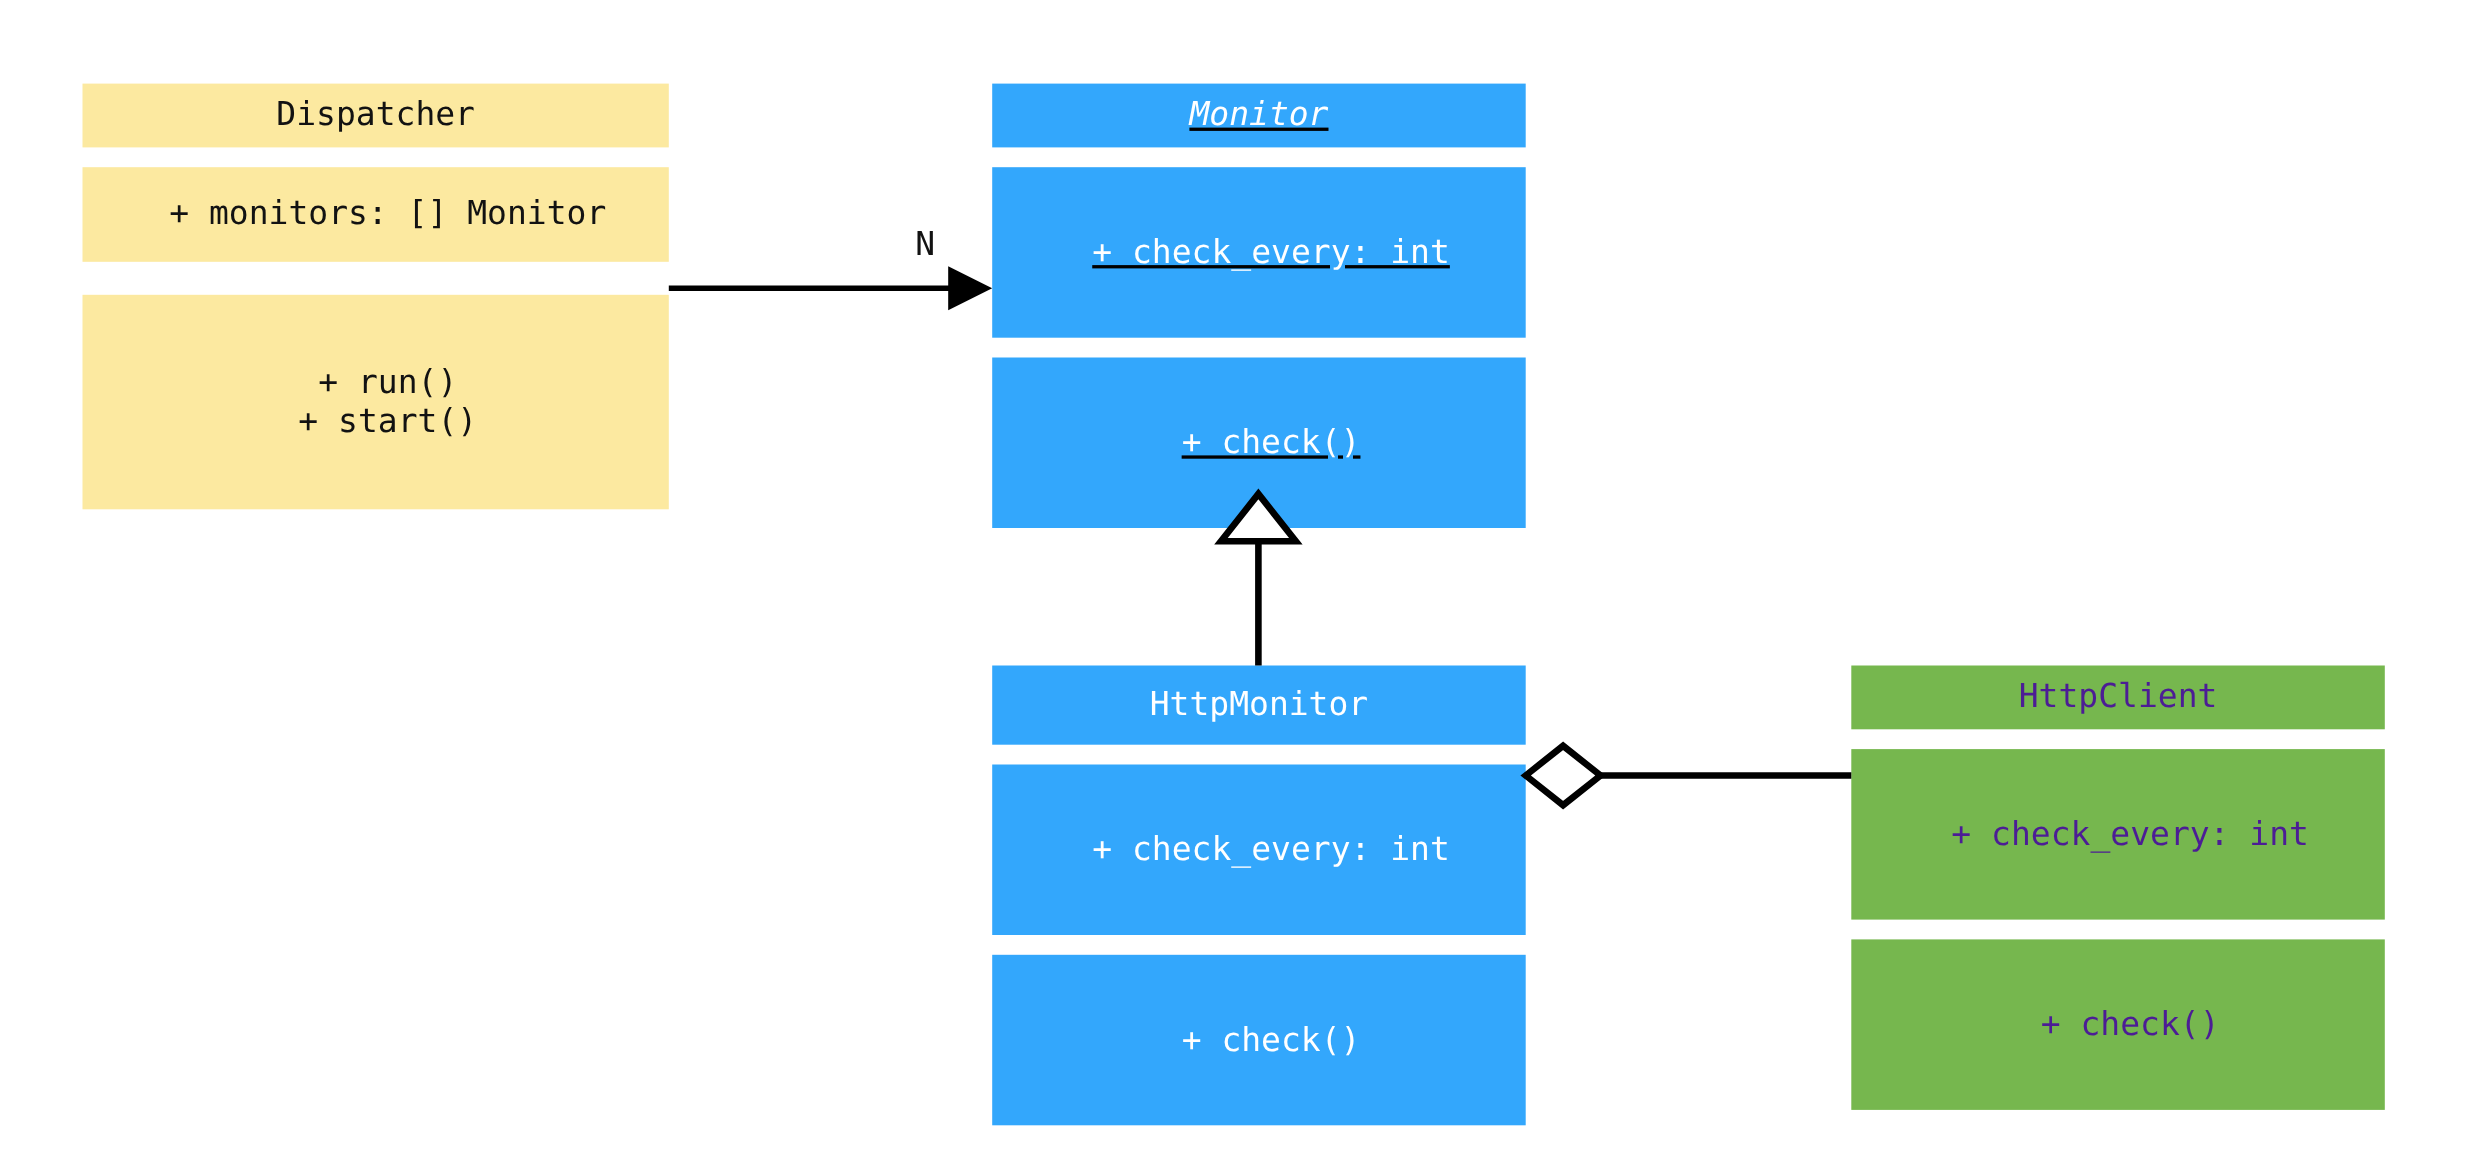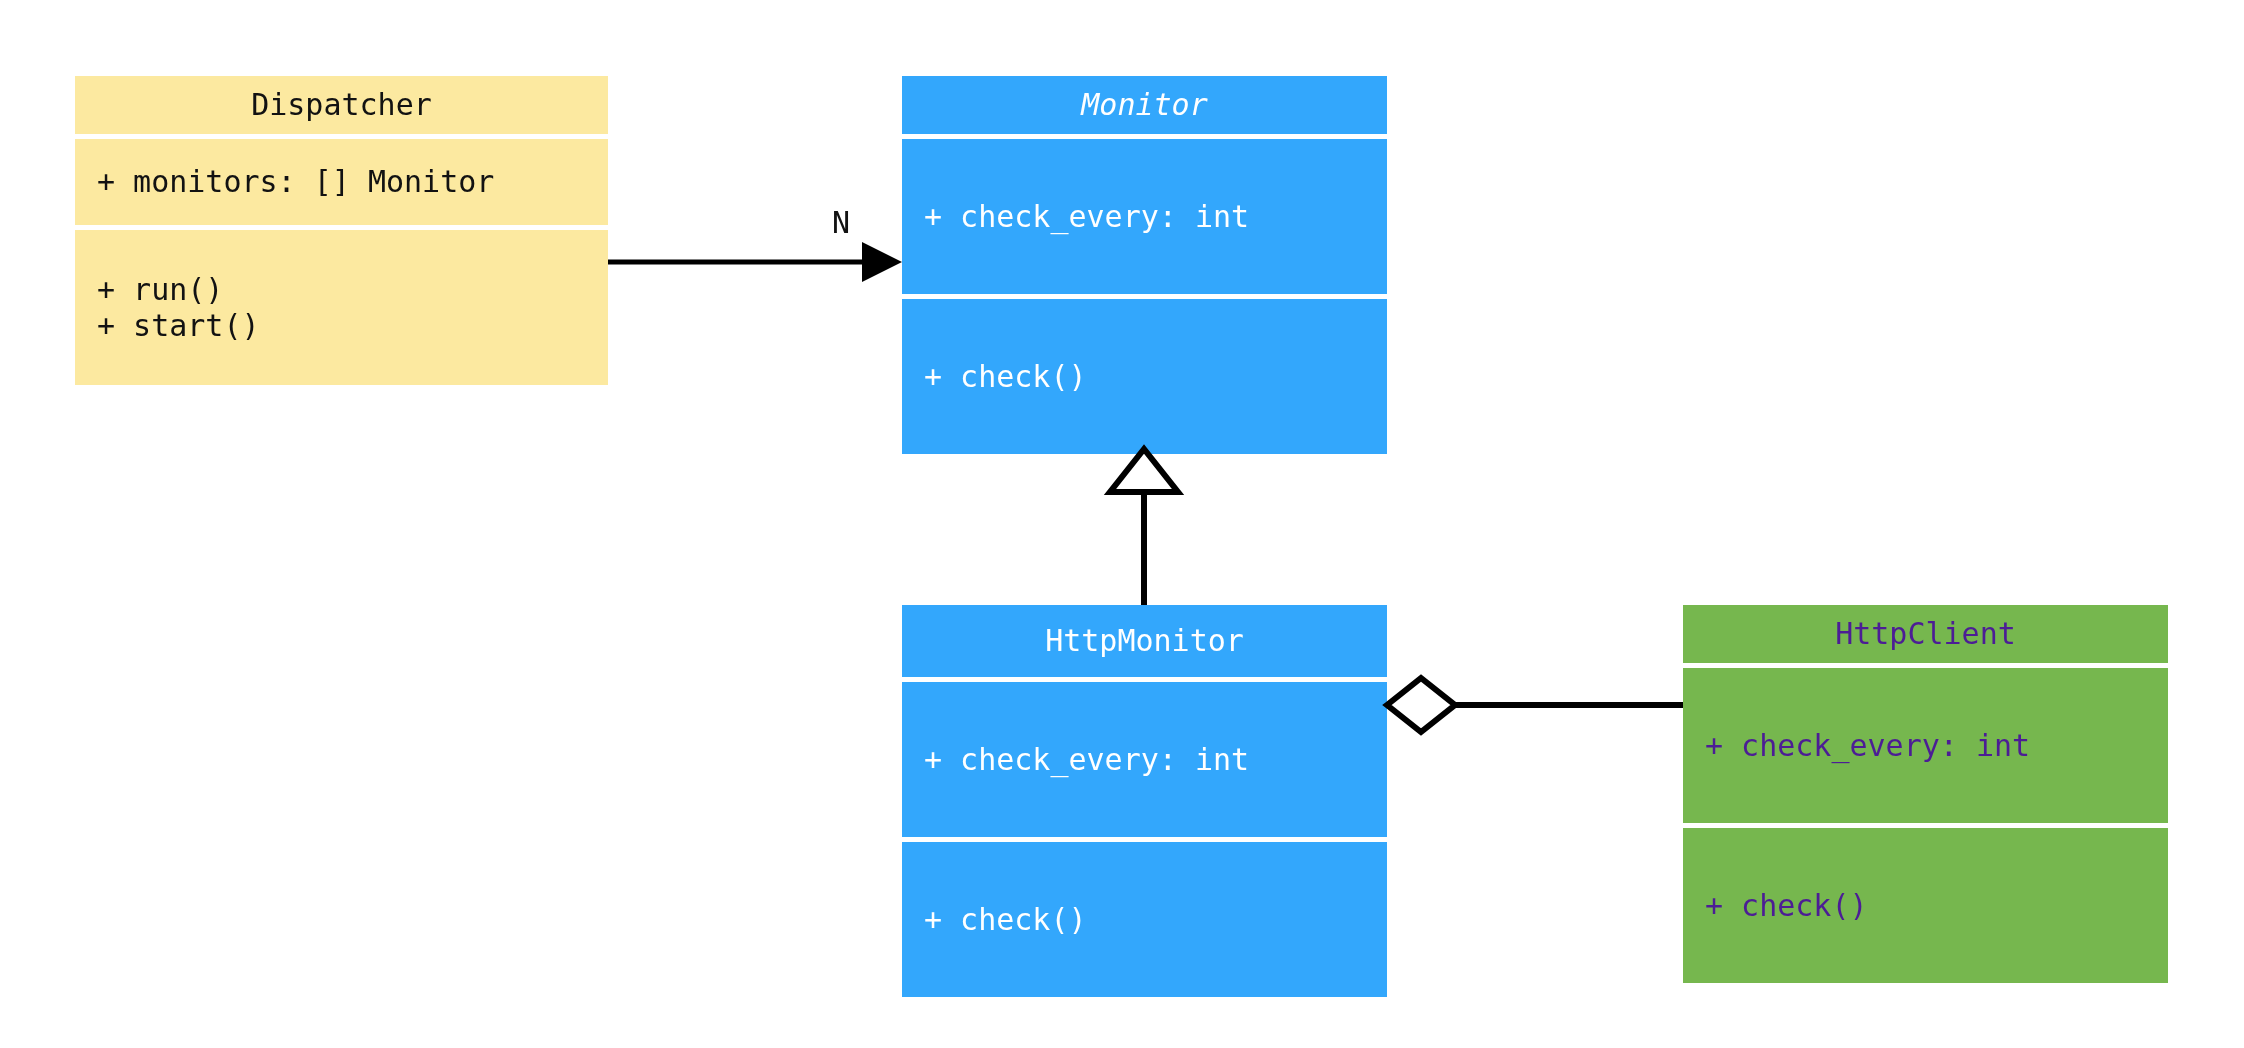--- a/index.html
+++ b/index.html
@@ -17,22 +17,23 @@
     height: 1048px;
     background: #ffffff;
     overflow: hidden;
   }
 
   
   .uml-class {
     position: absolute;
     display: flex;
     flex-direction: column;
-    gap: 5px;                 
+    gap: 18px;                 
     background: transparent;
+    text-align: center;
   }
   .compartment {
     box-sizing: border-box;
     display: flex;
     flex-direction: column;
     justify-content: center;
     overflow: hidden;
   }
   .compartment.title-row {
     align-items: center;
@@ -94,29 +95,29 @@
 
   <div class="uml-class theme-yellow" style="left:75px; top:76px; width:533px;">
     <div class="compartment title-row" style="height:58px;">
       <div class="class-title">Dispatcher</div>
     </div>
     <div class="compartment" style="height:86px;">
       <div class="members-block">
         <div class="member">+ monitors: [] Monitor</div>
       </div>
     </div>
-    <div class="compartment" style="height:155px;">
+    <div class="compartment" style="height:195px;margin-top:12px;">
       <div class="members-block">
         <div class="member">+ run()</div>
         <div class="member">+ start()</div>
       </div>
     </div>
   </div>
 
-  <div class="uml-class theme-blue" style="left:902px; top:76px; width:485px;">
+  <div class="uml-class theme-blue" style="left:902px; top:76px; width:485px;text-decoration:underline;">
     <div class="compartment title-row" style="height:58px;">
       <div class="class-title abstract">Monitor</div>
     </div>
     <div class="compartment" style="height:155px;">
       <div class="members-block">
         <div class="member">+ check_every: int</div>
       </div>
     </div>
     <div class="compartment" style="height:155px;">
       <div class="members-block">

